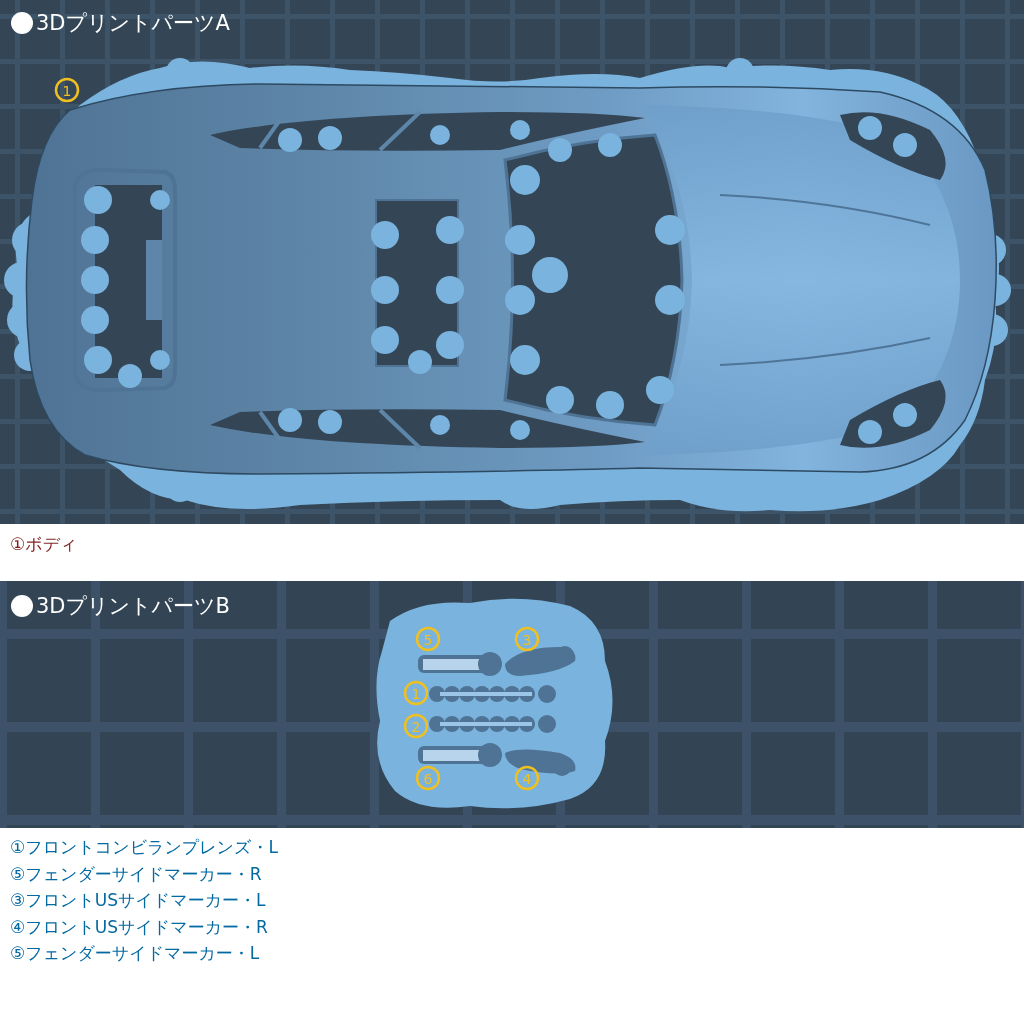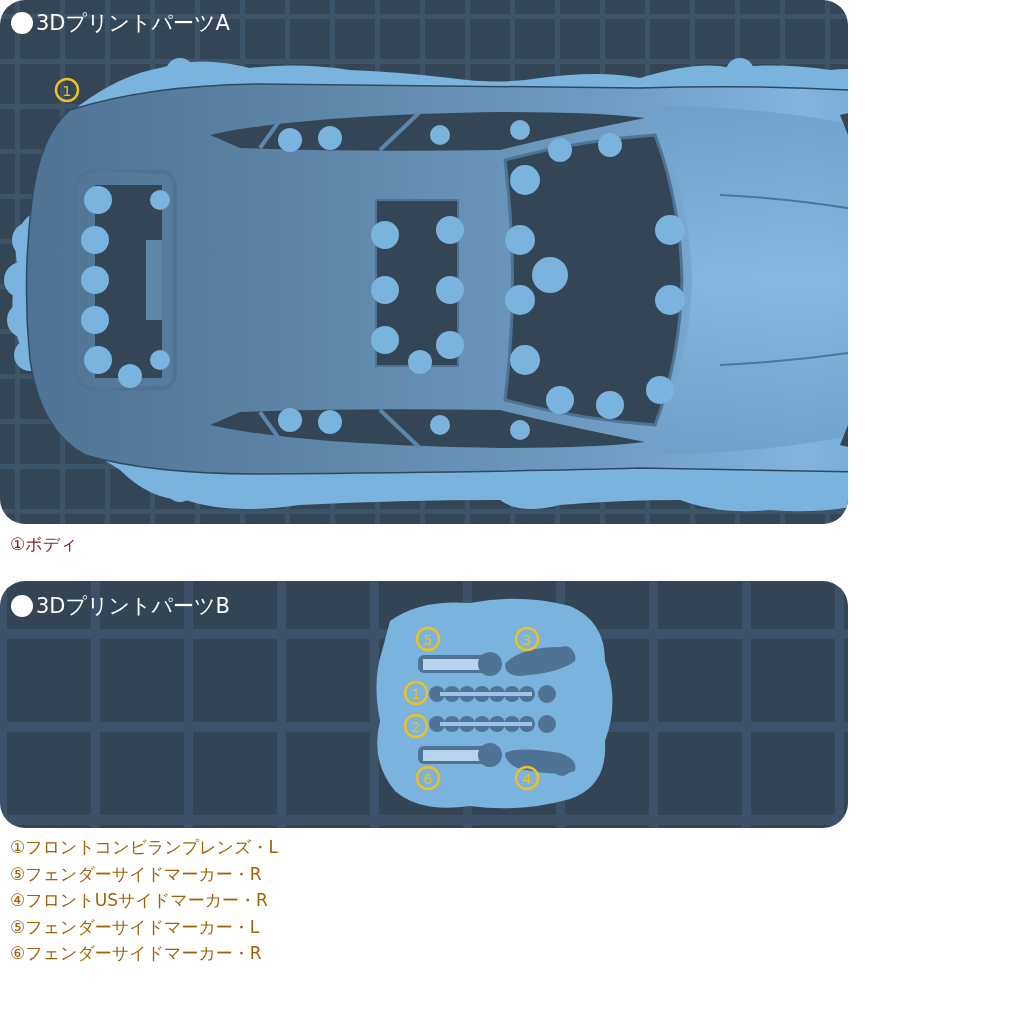--- a/index.html
+++ b/index.html
@@ -1,17 +1,17 @@
 <!DOCTYPE html>
 <html><head>
 <meta charset="utf-8">
 <style>
   html, body { margin:0; padding:0; background:#ffffff; }
   body { width:1024px; height:1024px; position:relative; overflow:hidden; font-family:"DejaVu Sans", "Liberation Sans", sans-serif; }
-  .panel { position:absolute; left:0; width:848px; overflow:hidden;border-radius:25px; }
+  .panel { position:absolute; left:0; width:1024px; overflow:hidden; }
   #panel-a { top:0; height:524px;
     background-color:#344656;
     background-image:
       linear-gradient(to right, #3d5367 0, #3d5367 5px, transparent 5px),
       linear-gradient(to bottom, #3d5367 0, #3d5367 5px, transparent 5px);
     background-size:45px 45px, 45px 45px;
     background-position:15px 0, 0 14px;
   }
   #panel-b { top:581px; height:247px;
     background-color:#334555;
@@ -21,21 +21,21 @@
     background-size:93px 93px, 93px 93px;
     background-position:-2px 0, 0 48px;
   }
   .panel-title { position:absolute; left:11px; top:8px; color:#ffffff; font-size:21px; line-height:30px; display:flex; align-items:center; white-space:nowrap; z-index:5; }
   .panel-title .dot { display:inline-block; width:22px; height:22px; border-radius:50%; background:#ffffff; margin-right:3px; }
   #panel-b .panel-title { top:10px; }
   .scene { position:absolute; left:0; top:0; }
   .caption { position:absolute; left:10px; color:#7f1d1d; font-size:17px; line-height:26px; white-space:nowrap; }
   #caption-a { top:531px; }
   #list-b { position:absolute; left:10px; top:834px; margin:0; padding:0; list-style:none; }
-  #list-b li { color:#a16207; font-size:17px; line-height:26.5px; white-space:nowrap; }
+  #list-b li { color:#0369a1; font-size:17px; line-height:26.5px; white-space:nowrap; }
 </style>
 </head>
 <body>
 
 <div class="panel" id="panel-a">
   <div class="panel-title">
     <span class="dot"></span>
     <span>3Dプリントパーツ</span>
       <span>A</span>
   </div>
@@ -247,16 +247,16 @@
     <g>
         <circle cx="527" cy="197" r="11" fill="none" stroke="#f0c020" stroke-width="2.5"></circle>
         <text x="527" y="203" text-anchor="middle" font-size="14" fill="#f0c020" font-family="DejaVu Sans, sans-serif">4</text>
       </g>
   </svg>
 </div>
 
 <ul id="list-b">
   <li>①フロントコンビランプレンズ・L</li>
   <li>⑤フェンダーサイドマーカー・R</li>
+  <li>③フロントUSサイドマーカー・L</li>
   <li>④フロントUSサイドマーカー・R</li>
   <li>⑤フェンダーサイドマーカー・L</li>
-  <li>⑥フェンダーサイドマーカー・R</li>
 </ul>
 
 </body></html>

